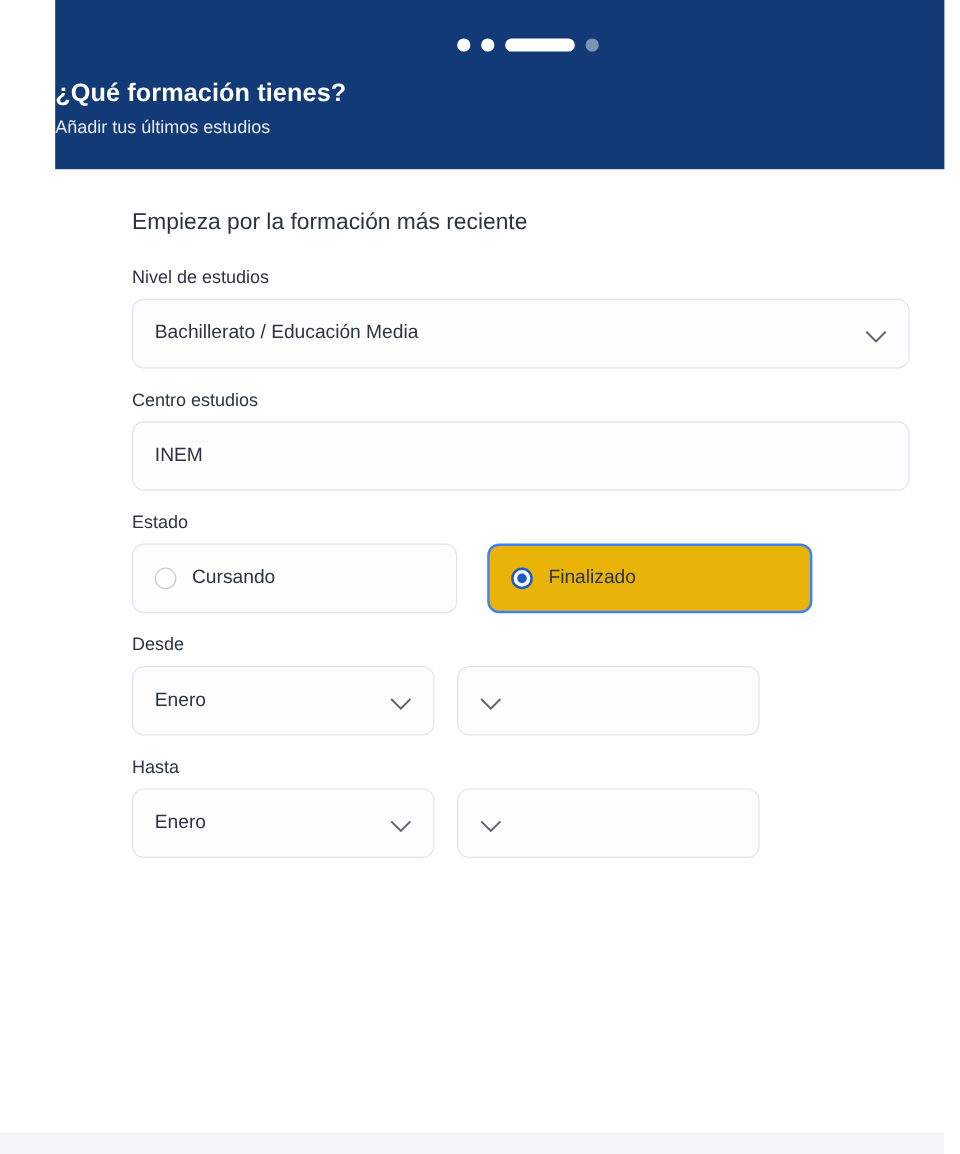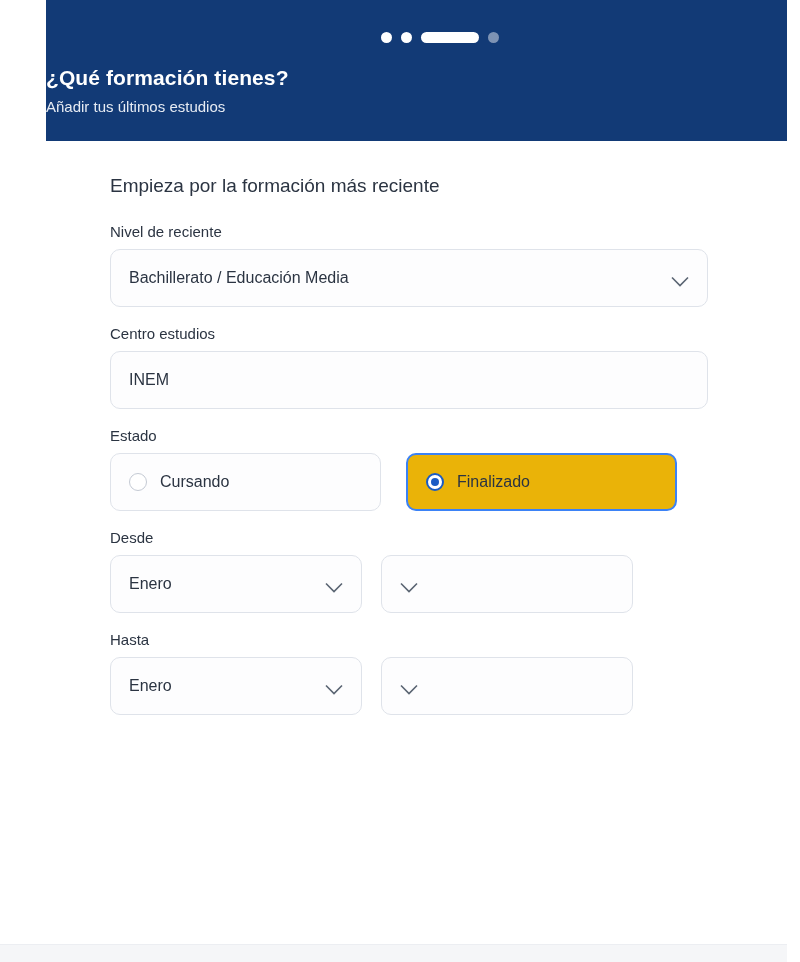--- a/index.html
+++ b/index.html
@@ -75,21 +75,21 @@
   }
   .field-label {
     font-size: 15px;
     color: #2b3442;
     margin: 0 0 9px 0;
   }
   .group { margin-bottom: 18px; }
 
   .control {
     position: relative;
-    width: 598px;
+    width: 648px;
     height: 58px;
     border: 1px solid #dfe3ea;
     border-radius: 10px;
     background: #fdfdfe;
     display: flex;
     align-items: center;
     padding: 0 18px;
     font-size: 16px;
     color: #2b3442;
   }
@@ -205,21 +205,21 @@
     </div>
     <h1 class="header-title">¿Qué formación tienes?</h1>
     <p class="header-sub">Añadir tus últimos estudios</p>
   </div>
 
   <div class="body">
 
     <p class="lead">Empieza por la formación más reciente</p>
 
     <div class="group">
-      <div class="field-label">Nivel de reciente</div>
+      <div class="field-label">Nivel de estudios</div>
       <div class="control">
         <span class="value">Bachillerato / Educación Media</span>
         <span class="chev">
           <svg viewBox="0 0 18 11" width="18" height="11" fill="none" stroke="currentColor" stroke-width="1.6">
               <path d="M1 1.5 L9 9.5 L17 1.5"></path>
             </svg>
         </span>
       </div>
     </div>
 

